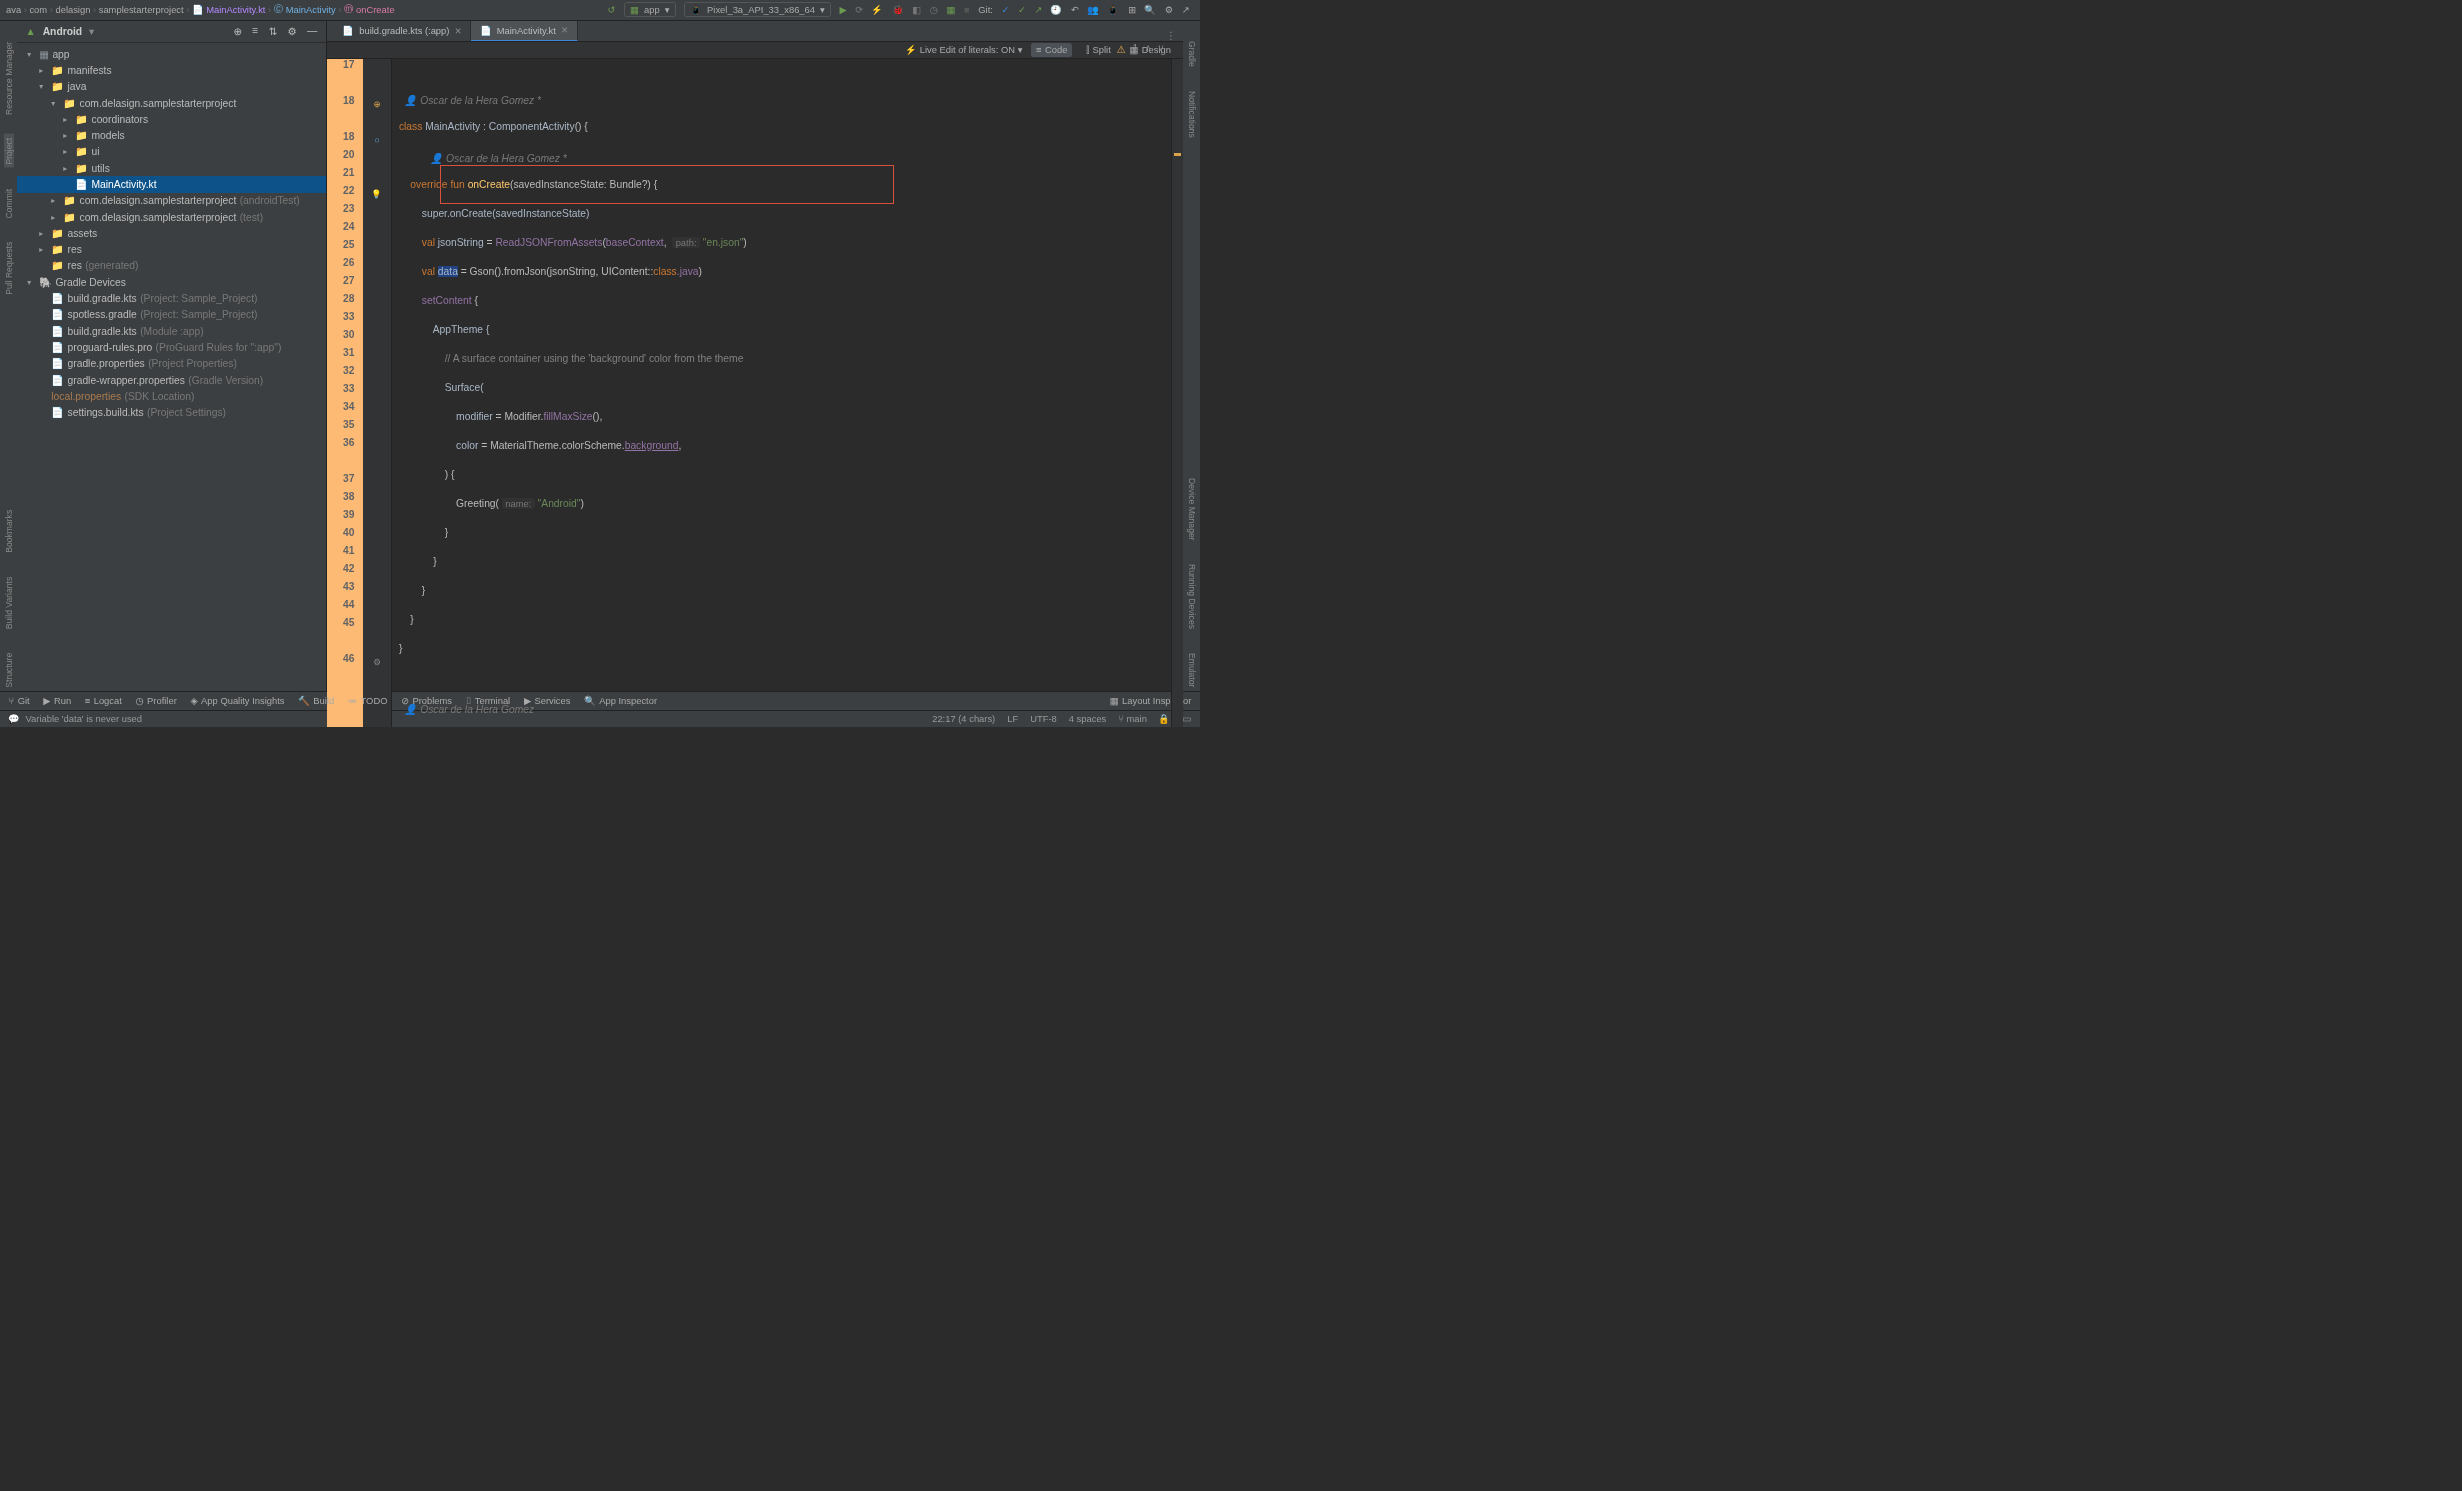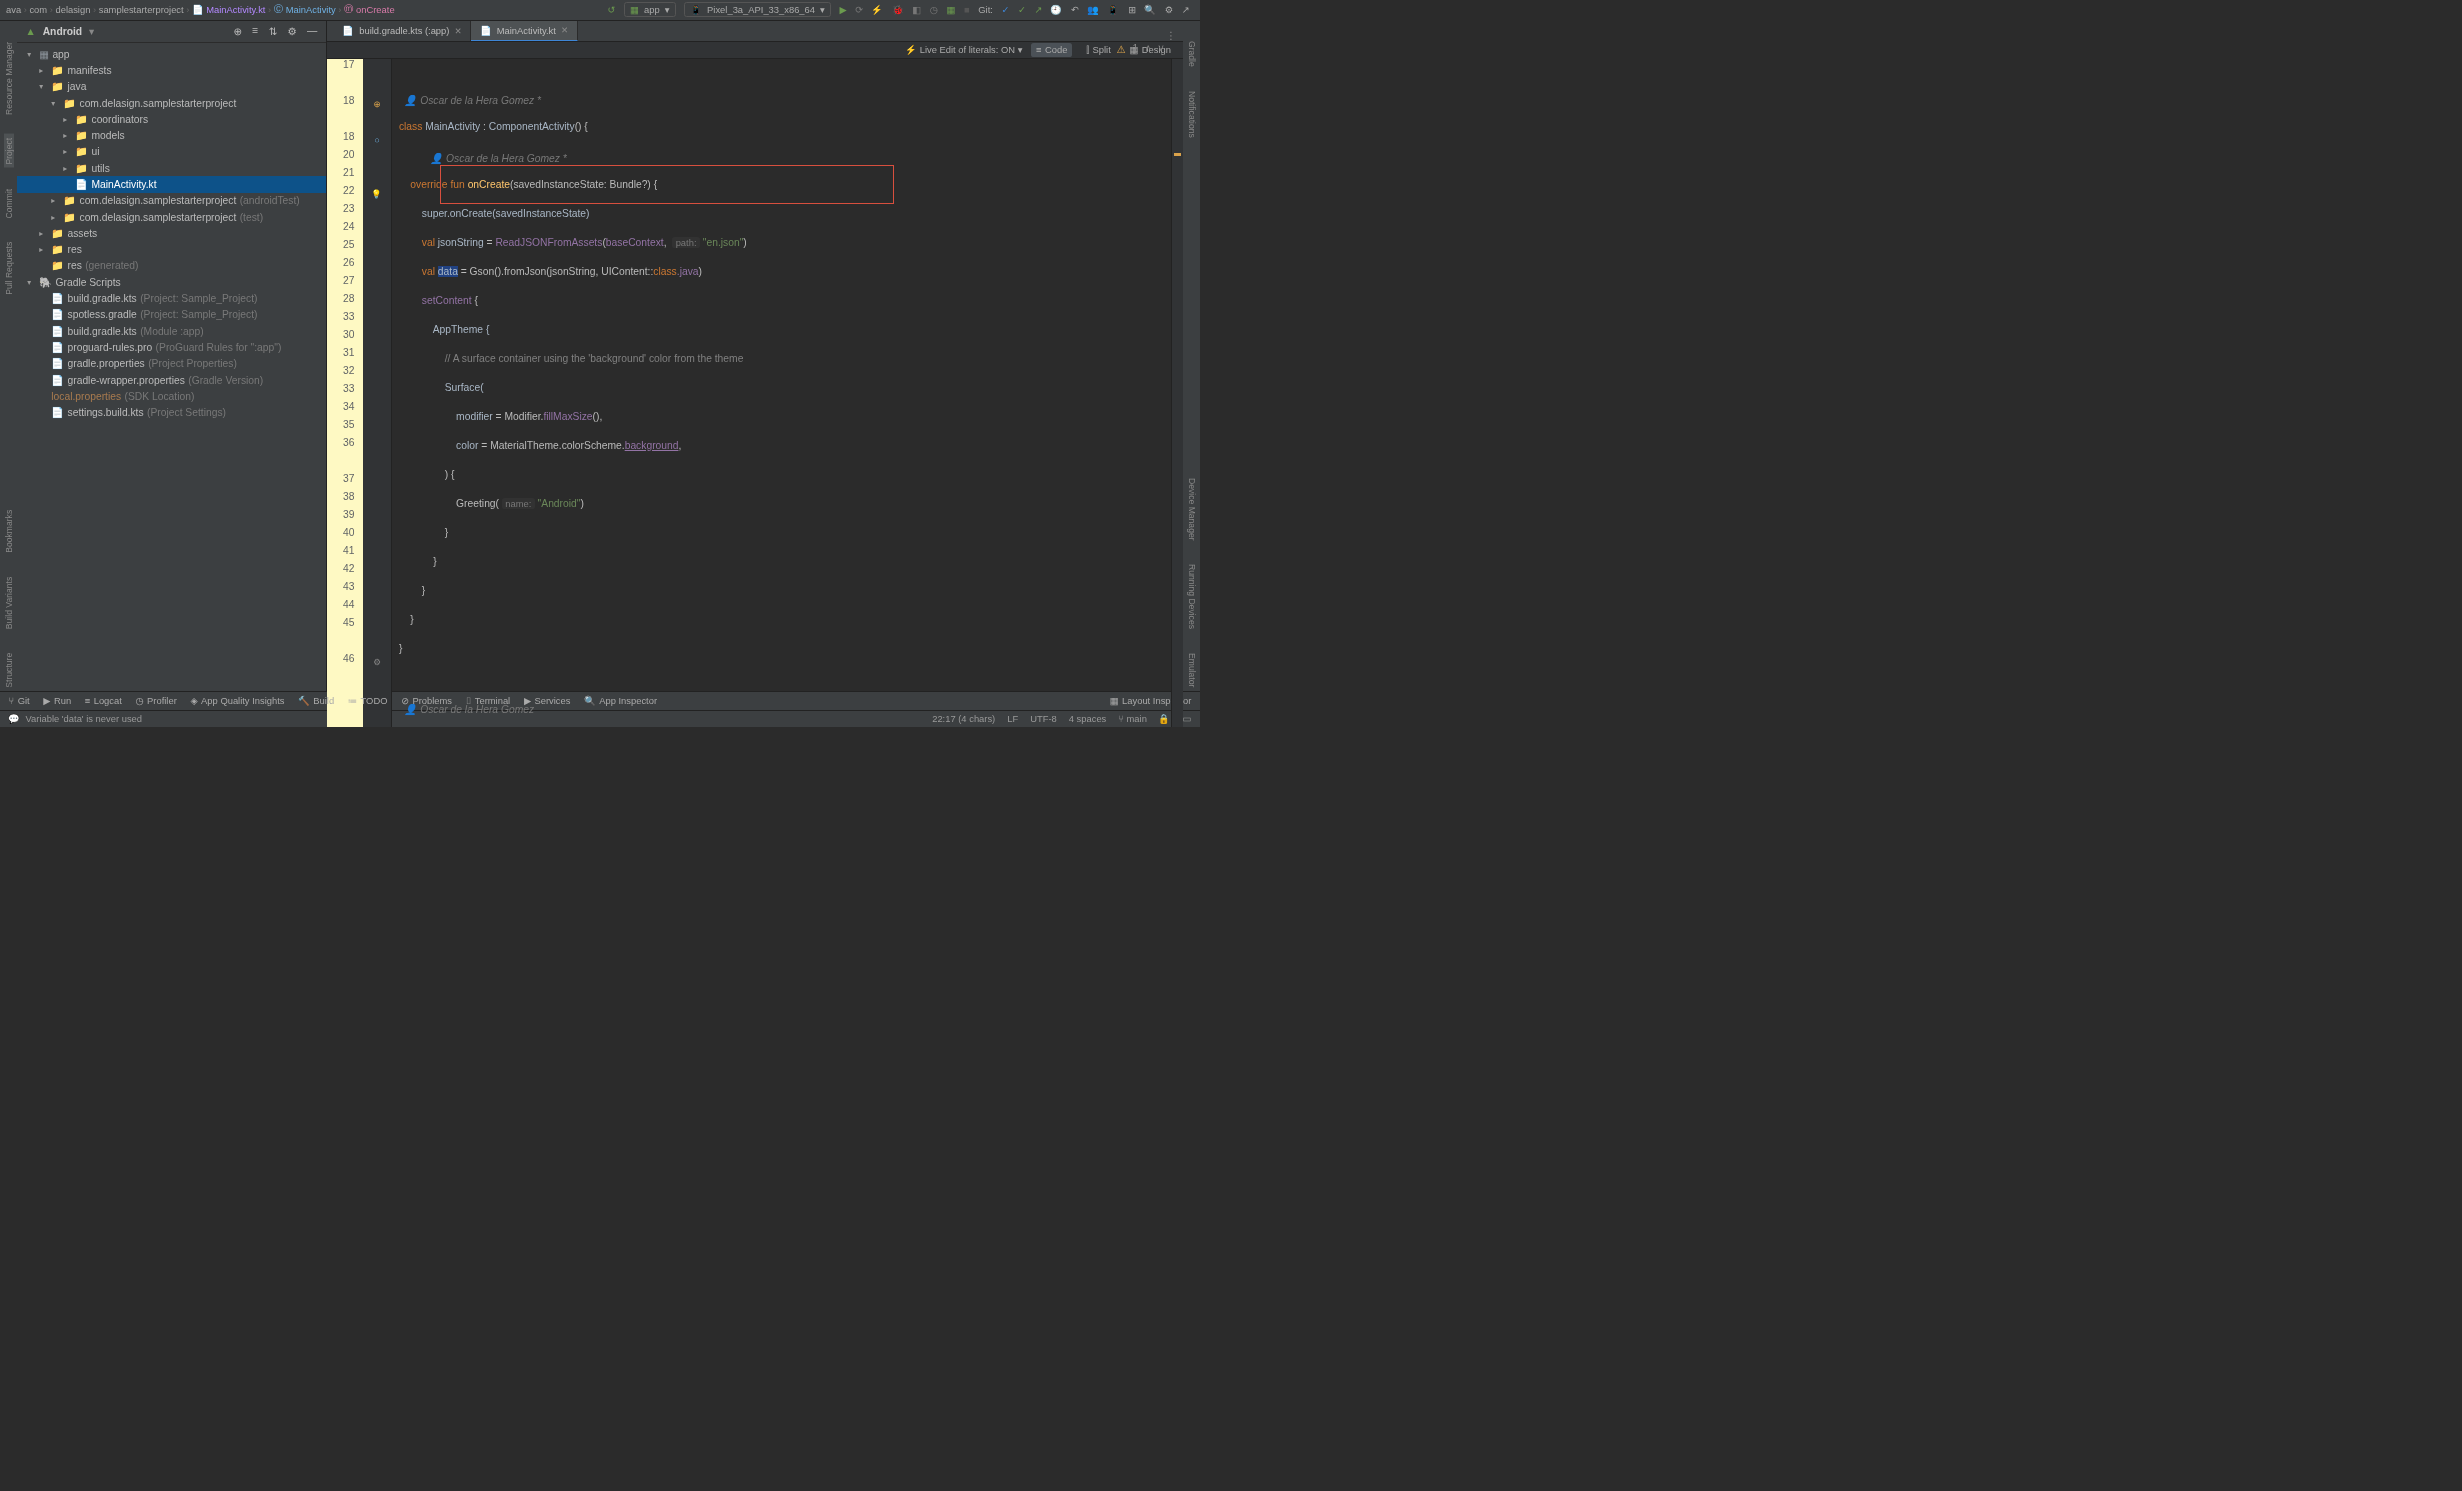--- a/index.html
+++ b/index.html
@@ -31,21 +31,21 @@
 .tab.active { background: #4e5254; border-bottom: 1.7px solid #3e86d6; }
 .tab-close { color: #888; font-size: 8.6px; cursor: pointer; }
 .tabs .hamburger { margin-left: auto; padding: 0 6.9px; color: #888; }
 .subbar { height: 22px; background: #313335; display: flex; align-items: center; padding: 0 6.9px; gap: 8.6px; font-size: 9.4px; color: #aaa; border-bottom: 0.9px solid #222; }
 .subbar-right { margin-left: auto; display: flex; align-items:center; gap:8.6px; }
 .viewmode { display: flex; align-items: center; gap: 3.4px; padding: 1.7px 5.1px; border-radius: 2.6px; }
 .viewmode.active { background: #4b5157; }
 .editor-split { flex:1; display:flex; }
 .gutter-extra { width: 29px; background: #313335; border-right: 0.9px solid #222; display:flex; flex-direction:column; }
 .gutter-line { height: 18px; display:flex; align-items:center; justify-content:center; font-size:8.6px; color:#d9a24b; }
-.line-numbers { background: #fef9c3; color: #606366; text-align: right; padding: 0 8.6px 0 5.1px; user-select: none; width: 36px; }
+.line-numbers { background: #fdba74; color: #606366; text-align: right; padding: 0 8.6px 0 5.1px; user-select: none; width: 36px; font-weight: bold; }
 .line-numbers div { height: 18px; }
 .code { flex: 1; padding: 0 6.9px; white-space: pre; position: relative; }
 .code .line { height: 18px; }
 .annot { color: #787878; font-style: italic; height:18px; padding-left:5.1px; display:flex; align-items:center; gap:3.4px; }
 .kw { color: #cc7832; }
 .fn { color: #ffc66d; }
 .str { color: #6a8759; }
 .param { color: #9373a5; }
 .comment { color: #808080; }
 .hint { color: #787878; background: #323232; padding: 0 3.4px; border-radius: 2.6px; font-size: 9.4px; }
@@ -234,21 +234,21 @@
           <span class="ind" style="width:12px"></span>
           <span class="arrow"></span>
           <span class="folder-icon">📁</span>
           <span>res</span> 
           <span class="muted">(generated)</span>
         </div>
       <div class="tree-node">
           <span class="ind" style="width:0"></span>
           <span class="arrow">▾</span>
           <span style="color:#5da9dd">🐘</span>
-          <span>Gradle Scripts</span>
+          <span>Gradle Devices</span>
         </div>
       <div class="tree-node">
           <span class="ind" style="width:24px"></span>
           <span class="gradle-icon">📄</span>
           <span>build.gradle.kts</span> 
           <span class="muted">(Project: Sample_Project)</span>
         </div>
       <div class="tree-node">
           <span class="ind" style="width:24px"></span>
           <span class="gradle-icon">📄</span>

